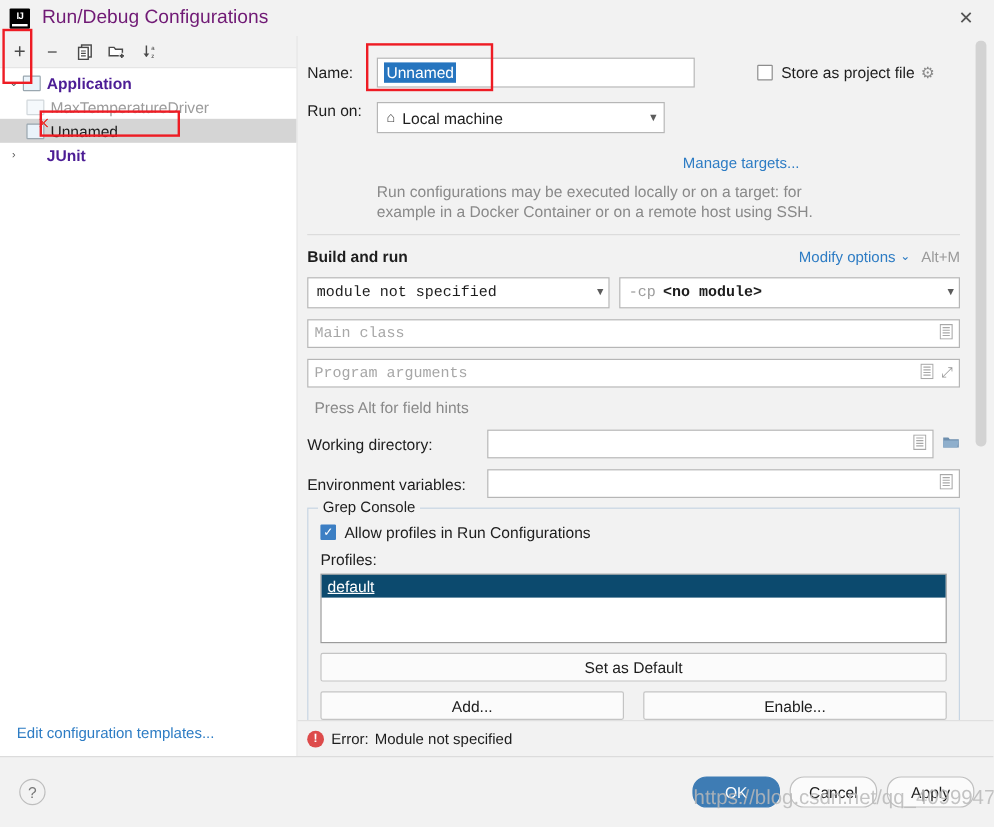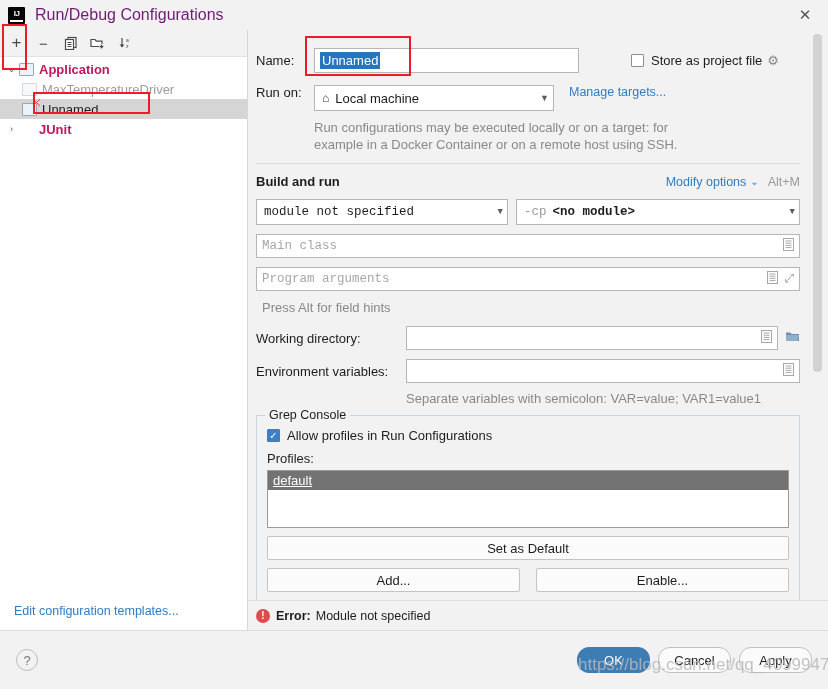--- a/index.html
+++ b/index.html
@@ -83,21 +83,21 @@
     content:"";position:absolute;right:-2px;top:-3px;width:7px;height:7px;
     background:
       linear-gradient(45deg,transparent 43%,#e8403a 43%,#e8403a 57%,transparent 57%),
       linear-gradient(-45deg,transparent 43%,#e8403a 43%,#e8403a 57%,transparent 57%);
     z-index:3;
   }
   .ic-junit {
     position:absolute; left:1px; top:2px; width:13px; height:11px;
   }
   .node-label { font-size:13px; }
-  .node-label.bold { font-weight:bold; color:#be185d;}
+  .node-label.bold { font-weight:bold; color:#4c1d95;}
   .node-label.dim { color:#9c9c9c;}
   .lp-footer {
     height:38px; display:flex; align-items:center; padding-left:14px;
     background:#fff;
   }
   .link { color:#2d7cc4; font-size:12.5px; cursor:pointer;}
 
   
   .rightpane {
     flex:1; background:#f2f2f2; position:relative; display:flex; flex-direction:column;
@@ -144,21 +144,21 @@
     border:1px solid #c7d5e3; margin:8px 8px 0 8px; padding:10px 10px 10px 10px;
     position:relative;
   }
   .grep-legend {
     position:absolute; top:-8px; left:8px; background:#f2f2f2; padding:0 4px;
     font-size:12.5px; color:#1d1d1d;
   }
   .profiles-list {
     border:1px solid #9b9b9b; background:#fff; height:58px; margin-top:4px;
   }
-  .profile-item.sel { background:#737373; color:#fff; padding:2px 5px; font-size:13px;text-decoration:underline;}
+  .profile-item.sel { background:#0c4a6e; color:#fff; padding:2px 5px; font-size:13px;text-decoration:underline;}
   .btn {
     border:1px solid #c4c4c4; background:#fbfbfb; height:24px;
     display:flex;align-items:center;justify-content:center;font-size:13px;border-radius:2px;
   }
 
   .scrollbar-track{
     position:absolute; right:6px; top:4px; width:9px; bottom:4px; background:transparent;
   }
   .scrollbar-thumb{
     position:absolute; right:6px; width:9px; background:#d3d3d3; border-radius:4px;
@@ -302,21 +302,21 @@
         </div>
       </div>
 
       <div class="runon-row">
         <span class="name-label">Run on:</span>
         <div class="combo" style="width:240px;">
           <span class="home-ic">⌂</span>
           <span>Local machine</span>
           <span class="caret">▼</span>
         </div>
-        <span class="link" style="margin-left:15px;">Manage targets...</span>
+        <span class="link" style="margin-left:15px;margin-top:44px;">Manage targets...</span>
       </div>
 
       <div style="margin:8px 0 0 66px;">
         <div class="hint">Run configurations may be executed locally or on a target: for</div>
         <div class="hint">example in a Docker Container or on a remote host using SSH.</div>
       </div>
 
       <div class="divider"></div>
 
       <div class="row" style="margin:10px 8px 0 8px;">
@@ -403,21 +403,20 @@
                 <rect x="0.5" y="0.5" width="10" height="12" fill="#fff" stroke="#a8a8a8"></rect>
                 <line x1="2.5" y1="3" x2="8.5" y2="3" stroke="#a8a8a8"></line>
                 <line x1="2.5" y1="5.2" x2="8.5" y2="5.2" stroke="#a8a8a8"></line>
                 <line x1="2.5" y1="7.4" x2="8.5" y2="7.4" stroke="#a8a8a8"></line>
                 <line x1="2.5" y1="9.6" x2="8.5" y2="9.6" stroke="#a8a8a8"></line>
               </svg>
           </span>
         </div>
       </div>
 
-      <div class="hint" style="margin:7px 0 0 158px;">Separate variables with semicolon: VAR=value; VAR1=value1</div>
 
       <div class="grep-box">
         <span class="grep-legend">Grep Console</span>
 
         <div class="row" style="margin-top:2px;">
           <span class="chk on">✓</span>
           <span style="margin-left:7px;font-size:13px;">Allow profiles in Run Configurations</span>
         </div>
 
         <div style="margin-top:8px;font-size:13px;">Profiles:</div>
@@ -433,21 +432,21 @@
           <div class="btn" style="flex:1;">Enable...</div>
         </div>
       </div>
 
       <div class="scrollbar-track"></div>
       <div class="scrollbar-thumb" style="top:4px;height:338px;"></div>
     </div>
 
     <div class="errbar">
       <span class="err-ic">!</span>
-      <span style="font-weight:bold;text-align:center;">Error:</span>
+      <span style="font-weight:normal;text-align:center;">Error:</span>
       <span style="margin-left:5px;">Module not specified</span>
     </div>
   </div>
 </div>
 
 <div class="bottombar">
   <div class="help-btn">?</div>
   <div class="dlg-btns">
     <div class="dlg-btn primary">OK</div>
     <div class="dlg-btn">Cancel</div>

